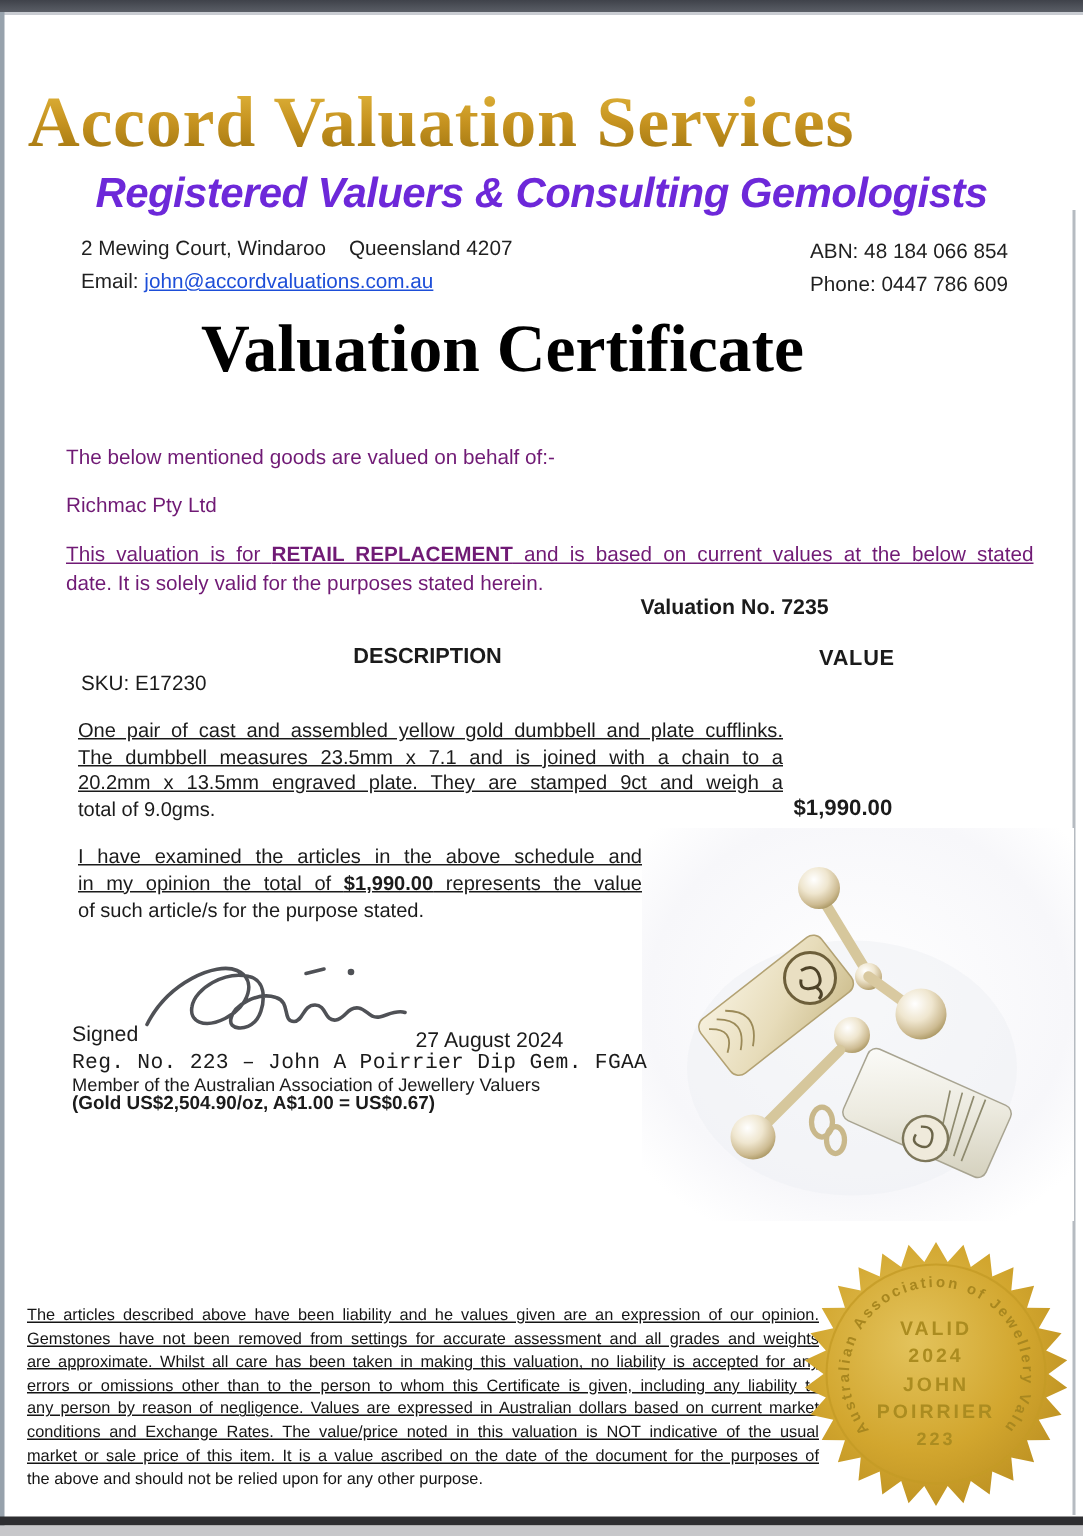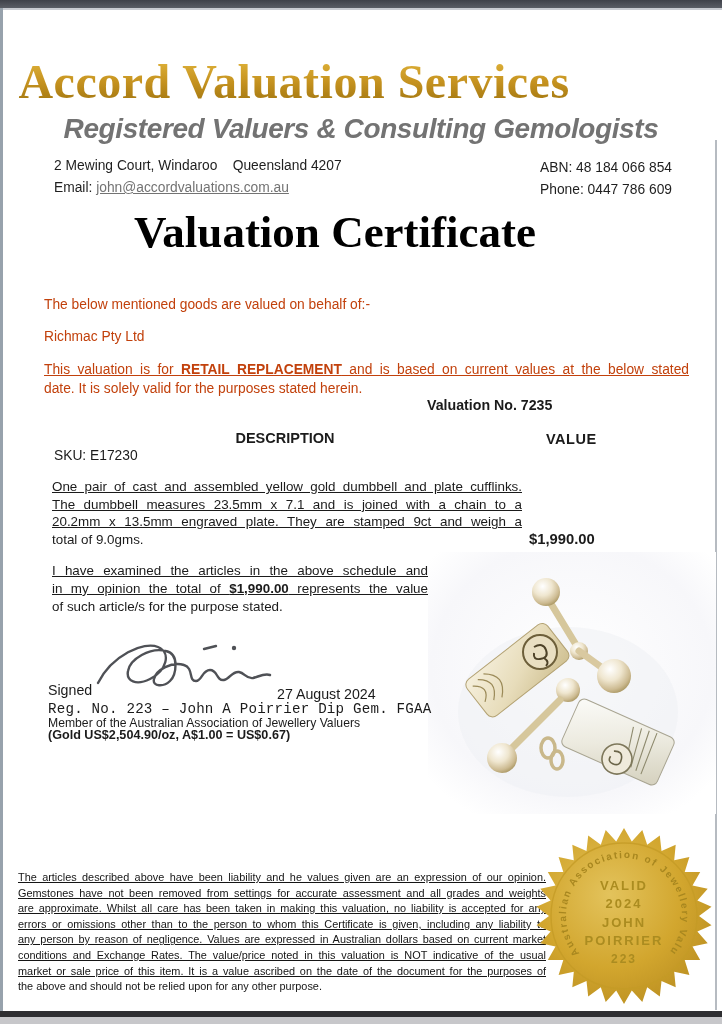--- a/index.html
+++ b/index.html
@@ -19,33 +19,33 @@
 
   .company{
     left:0; top:56px; width:588px; text-align:center;
     font-family:"Liberation Serif", serif; font-weight:bold; font-size:48px; line-height:1.1;
     background:linear-gradient(180deg,#e3b83e 0%,#c69320 48%,#996f0c 100%);
     -webkit-background-clip:text; background-clip:text; color:transparent;
     letter-spacing:0.5px;
   }
   .tagline{
     left:0; top:113px; width:722px; text-align:center;
-    font-weight:bold; font-style:italic; font-size:28px; letter-spacing:-0.4px; color:#737373;
+    font-weight:bold; font-style:italic; font-size:28px; letter-spacing:-0.4px; color:#6d28d9;
   }
   .contact{font-size:13.8px; color:#1f1f1f; line-height:22px;}
   .contact-left{left:54px; top:155px; text-align:left;}
   .contact-right{left:420px; top:157px; width:252px; text-align:right;}
   .email-link{text-decoration:underline; cursor:pointer;}
 
   .cert-title{
     left:0; top:206px; width:670px; text-align:center;
     font-family:"Liberation Serif", serif; font-weight:bold; font-size:45px; color:#000;
   }
 
-  .body-txt{font-size:13.8px; color:#c2410c;}
+  .body-txt{font-size:13.8px; color:#701a75;}
   .intro{left:44px; top:297px;}
   .client{left:44px; top:329px;}
   .purpose{left:44px; top:361px; width:645px; line-height:18.5px;}
   .jl{text-align:justify; text-align-last:justify; white-space:nowrap;text-decoration:underline;}
   .ll{text-align:left; white-space:nowrap;}
   .bold{font-weight:bold;}
   .valno{left:427px; top:397px; font-weight:bold; font-size:14.2px;}
 
   .col-desc-header{left:160px; top:430px; width:250px; text-align:center; font-weight:bold; font-size:14.5px;}
   .col-value-header{left:546px; top:431px; font-weight:bold; font-size:14.5px; letter-spacing:0.5px;}
@@ -79,21 +79,21 @@
   <div class="abs edge-bottom"></div>
   <div class="abs edge-bottom2"></div>
 
   <div class="abs company">Accord Valuation Services</div>
   <div class="abs tagline">Registered Valuers &amp; Consulting Gemologists</div>
 
   <div class="abs contact contact-left">
     <div>2 Mewing Court, Windaroo&nbsp;&nbsp;&nbsp;&nbsp;Queensland 4207</div>
     <div>
       <span>Email:</span>
-      <a class="email-link" style="color:#737373">john@accordvaluations.com.au</a>
+      <a class="email-link" style="color:#1d4ed8">john@accordvaluations.com.au</a>
     </div>
   </div>
   <div class="abs contact contact-right">
     <div>ABN: 48 184 066 854</div>
     <div>Phone: 0447 786 609</div>
   </div>
 
   <div class="abs cert-title">Valuation Certificate</div>
 
   <div class="abs body-txt intro">The below mentioned goods are valued on behalf of:-</div>

